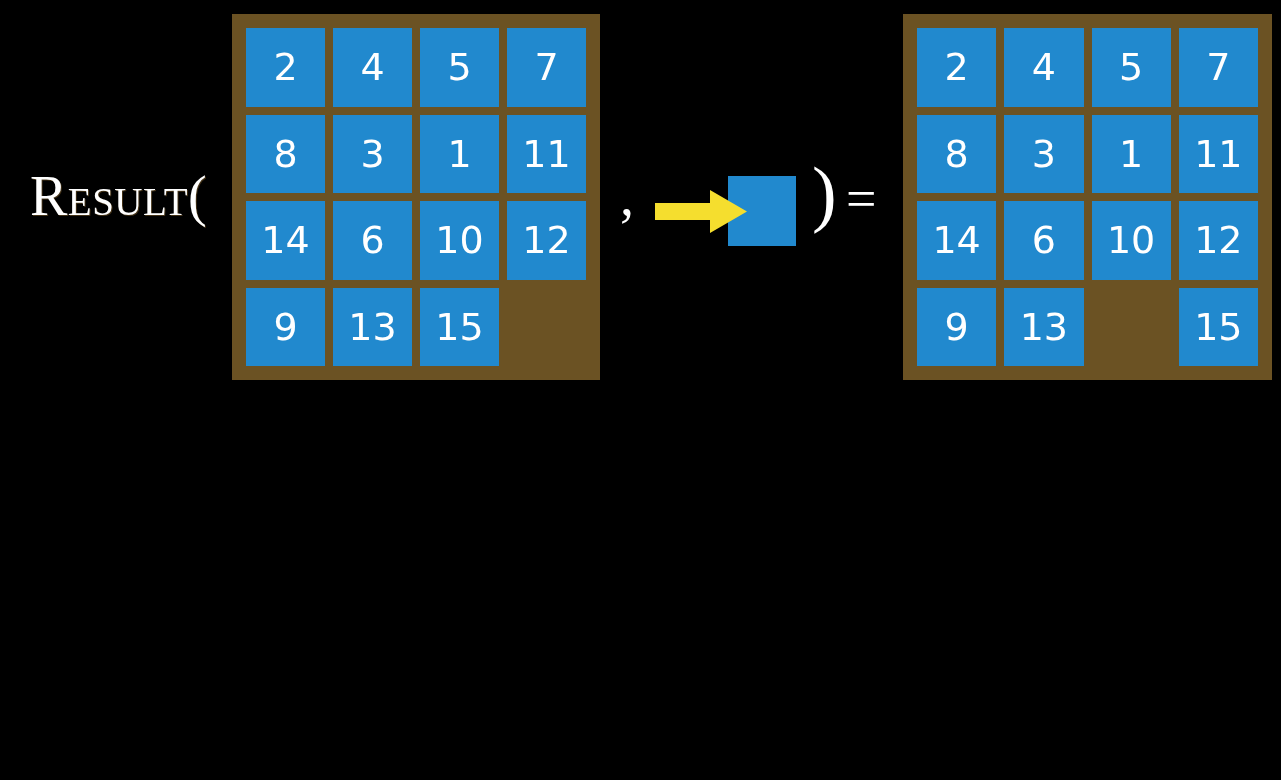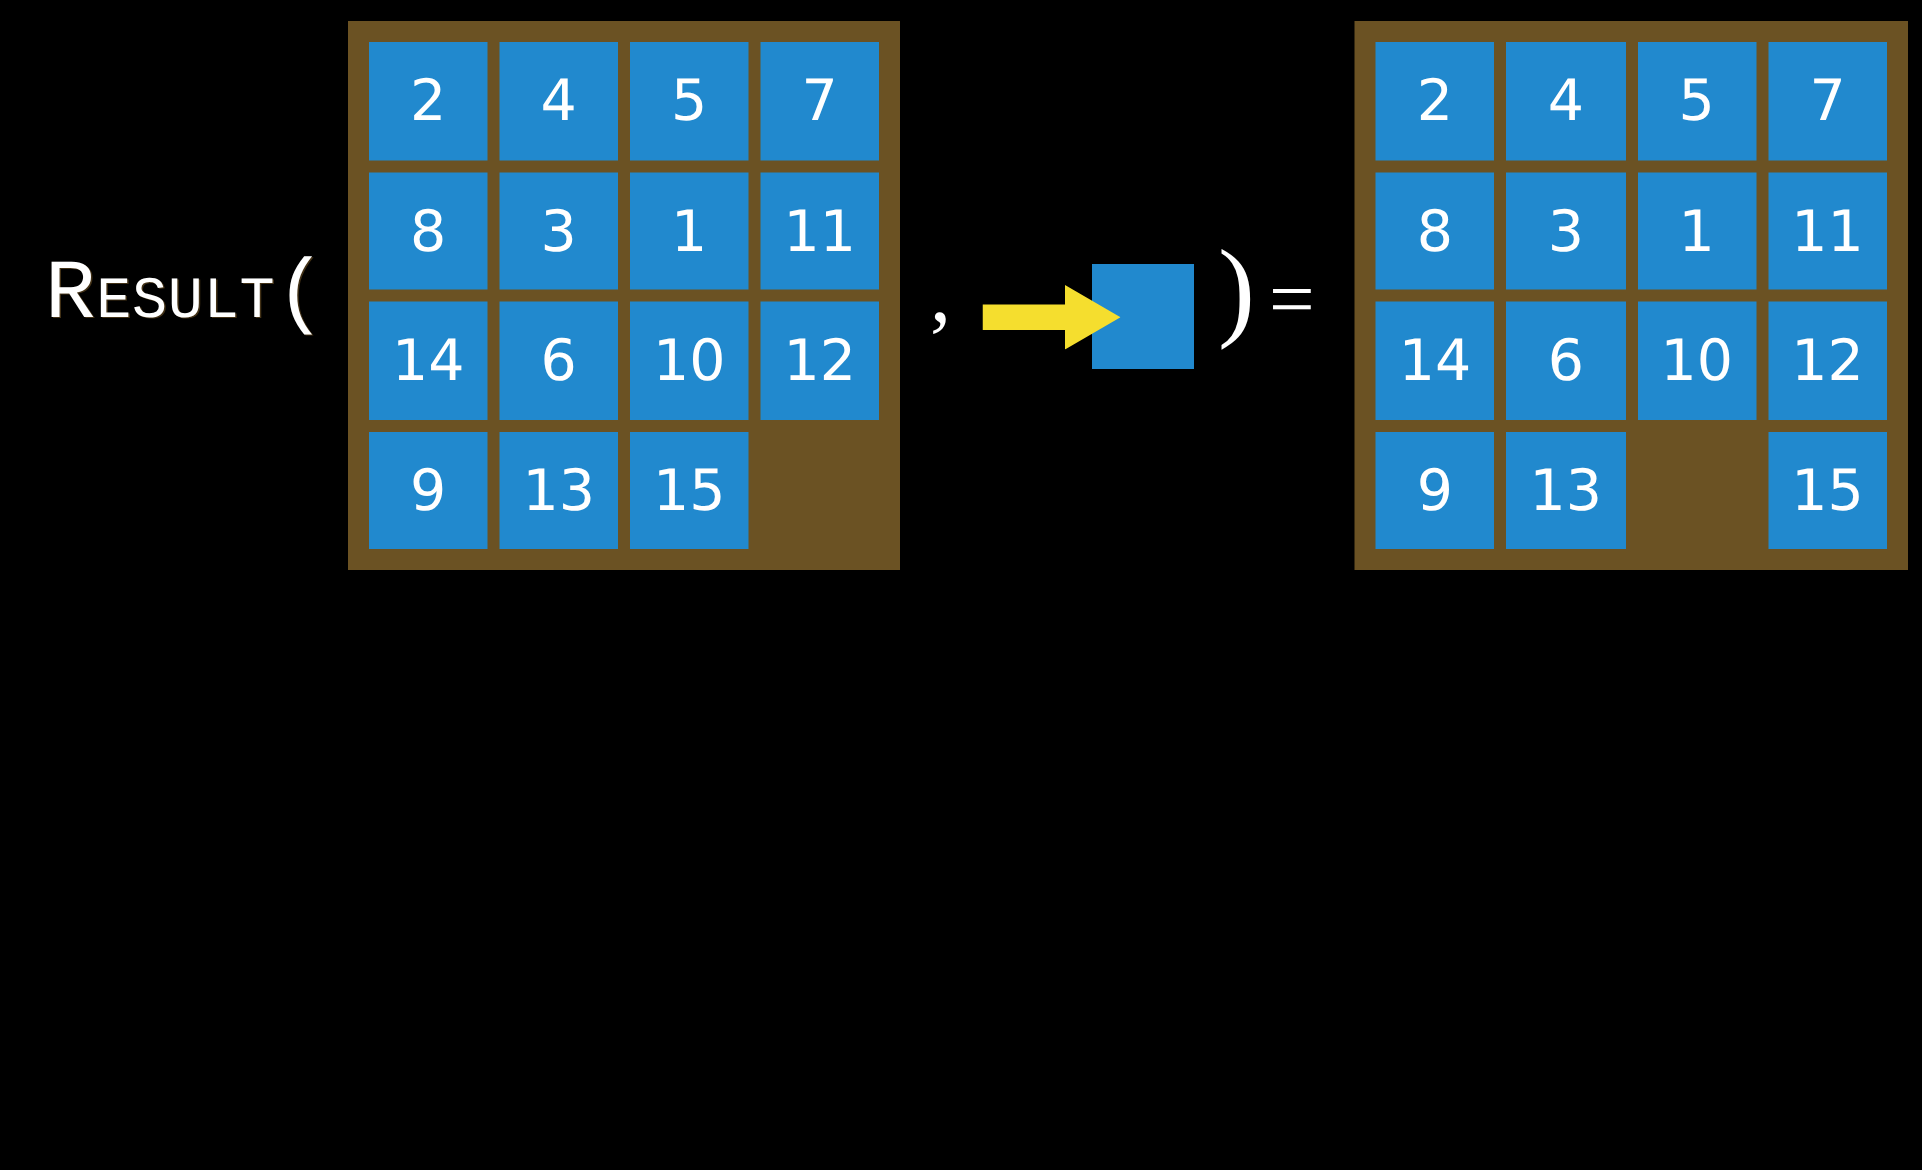--- a/index.html
+++ b/index.html
@@ -24,21 +24,21 @@
     height: 390px;
   }
   #row-move-right { top: 0px; }
   #row-move-down  { top: 390px; }
 
   
   .result-label {
     position: absolute;
     white-space: nowrap;
     color: #ffffff;
-    font-family: Liberation Mono, monospace;
+    font-family: Liberation Serif, serif;
     font-variant: small-caps;
     font-size: 56px;
     line-height: 1;
     letter-spacing: 0.5px;
     text-shadow: 1px 1px 0 rgba(120,90,40,0.55);
   }
   #row-move-right .result-label { left: 30px; top: 168px; }
 
   
   .board {

